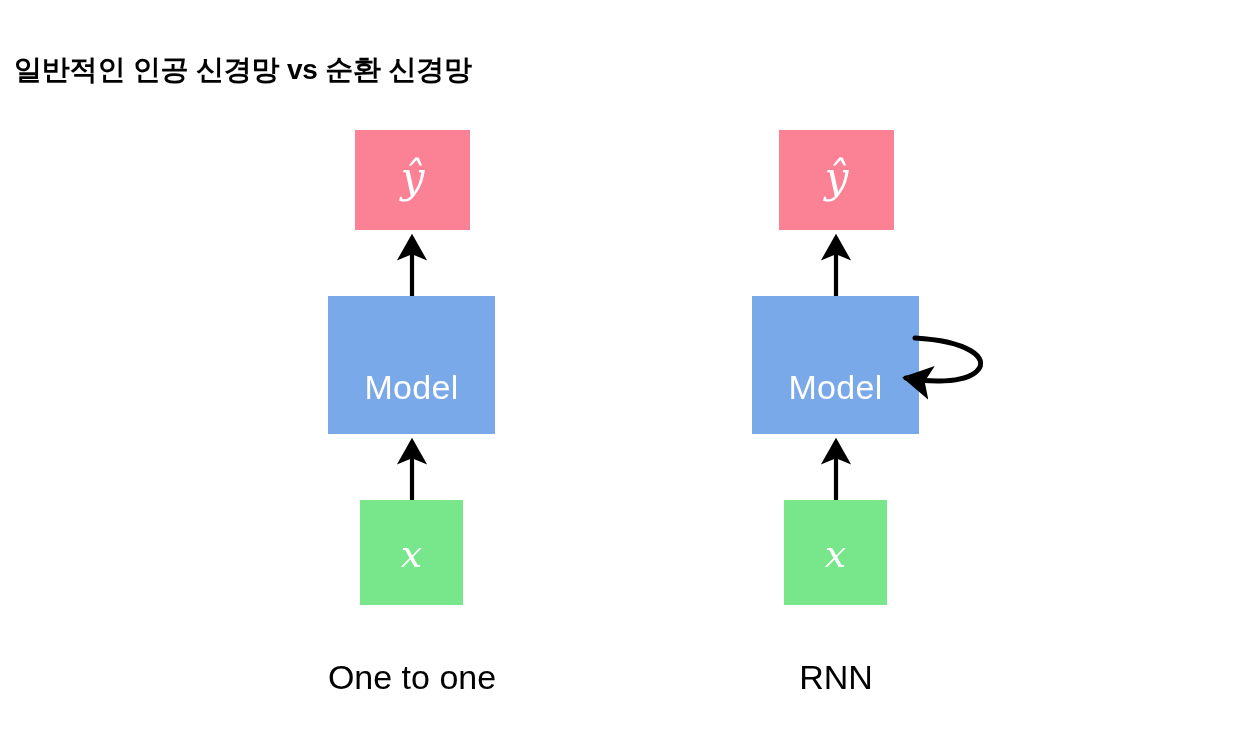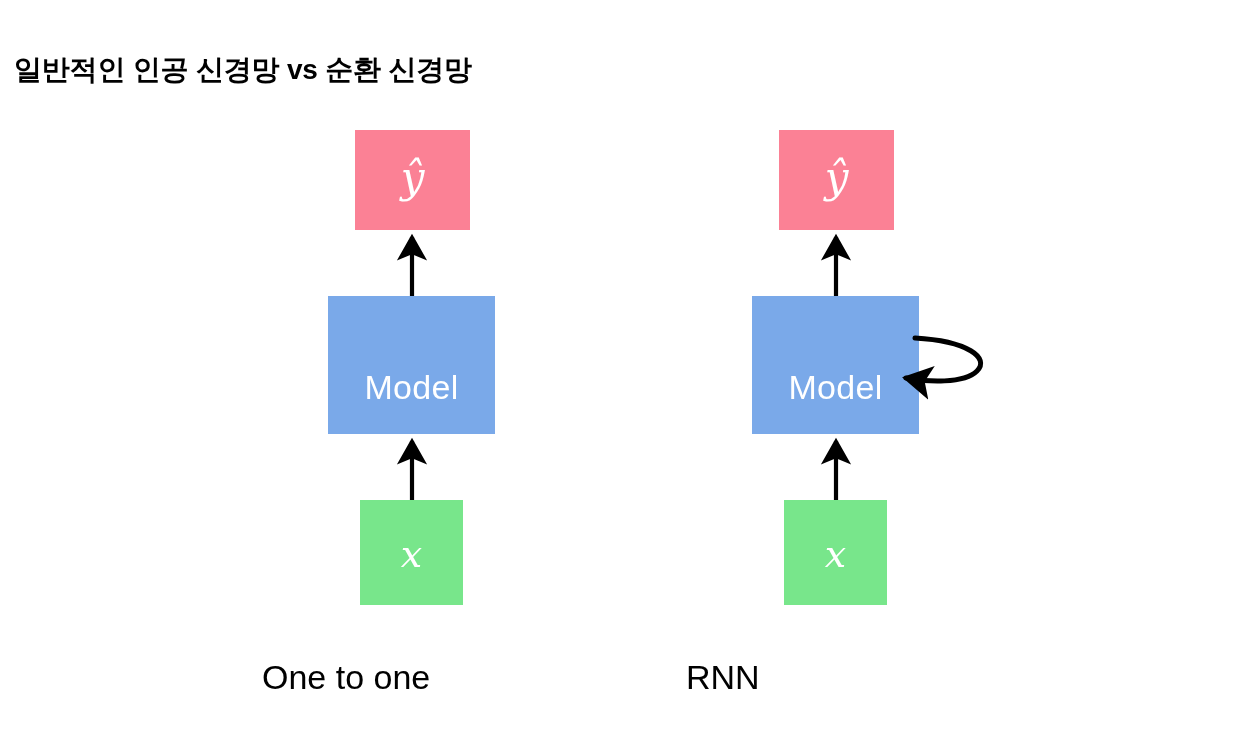--- a/index.html
+++ b/index.html
@@ -74,20 +74,21 @@
     font-size: 34px;
     font-weight: normal;
     color: #ffffff;
     letter-spacing: 0.3px;
     margin-top: 45px;
   }
 
   
   .caption {
     position: absolute;
+    text-align: center;
     font-size: 34px;
     color: #000000;
     white-space: nowrap;
     user-select: none;
   }
 
   
   .arrow-layer {
     position: absolute;
     left: 0;

